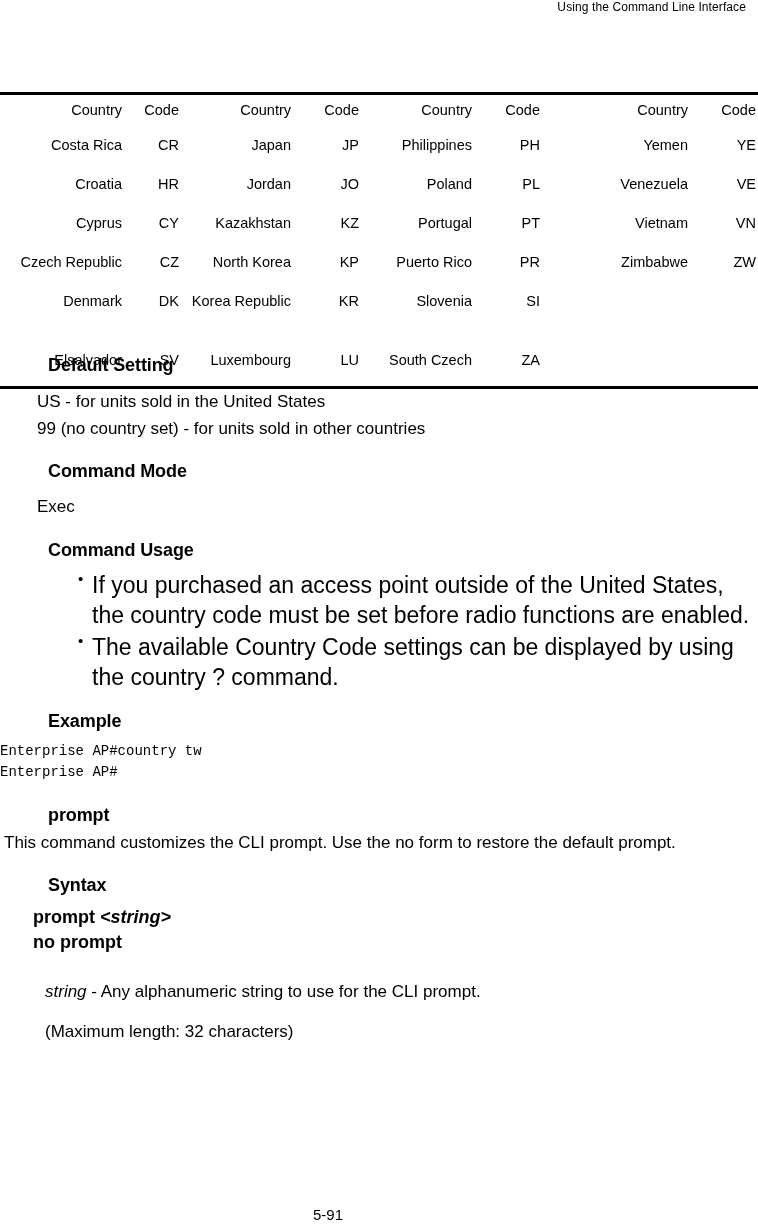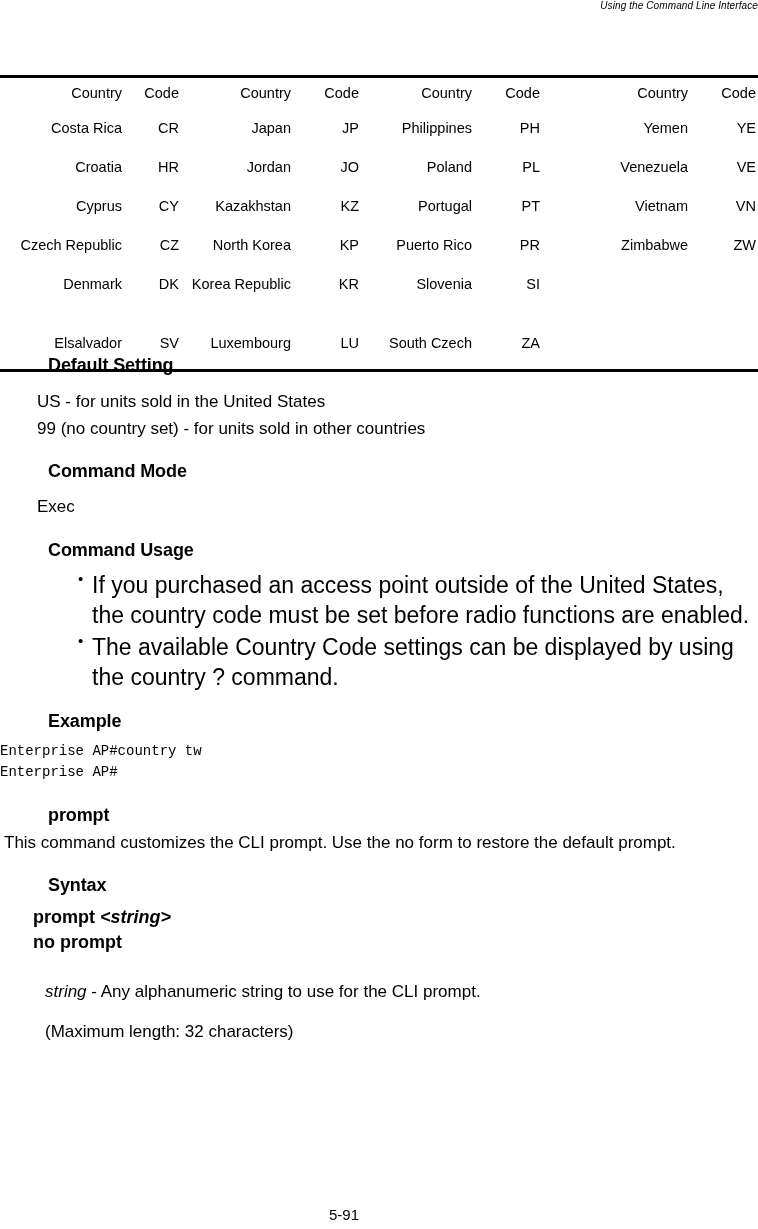--- a/index.html
+++ b/index.html
@@ -20,32 +20,31 @@
     width: 758px;
     height: 1229px;
     box-sizing: border-box;
   }
 
   
   .running-header {
     position: absolute;
     top: 0px;
     left: 0;
-    right: 0px;
+    right: 12px;
     text-align: right;
-    font-style: italic;
-    font-size: 10px;
+    font-size: 12px;
     letter-spacing: 0.1px;
     color: #000;
   }
 
   
   .code-table-wrap {
     position: absolute;
-    top: 75px;
+    top: 92px;
     left: 0px;
     width: 758px;
   }
   .rule-top {
     height: 3px;
     background: #000;
     width: 758px;
   }
   .rule-bottom {
     height: 3px;
@@ -160,21 +159,21 @@
     line-height: 1.36;
   }
   .arg-line em { font-style: italic; }
 
   b.inline { font-weight: normal; }
 
   
   .footer {
     position: absolute;
     bottom: 6px;
-    left: 16px;
+    left: 0;
     width: 656px;
     text-align: center;
     font-size: 15px;
   }
 </style>
 </head>
 <body>
 
 <div class="page">
 

